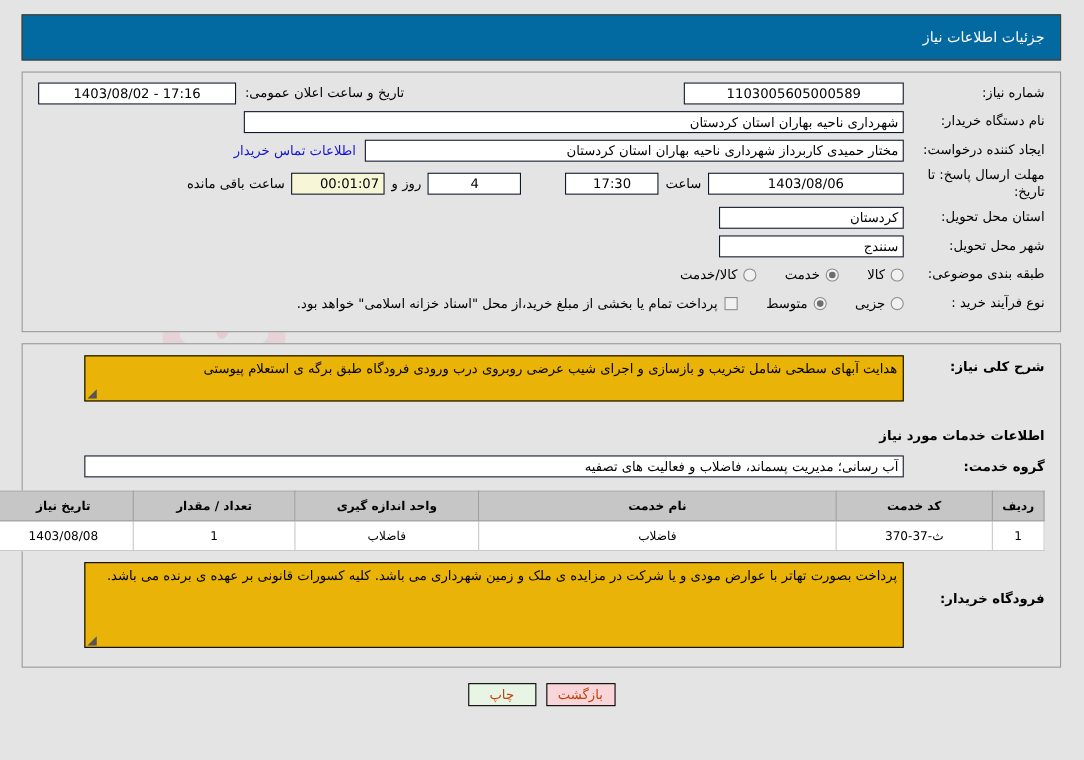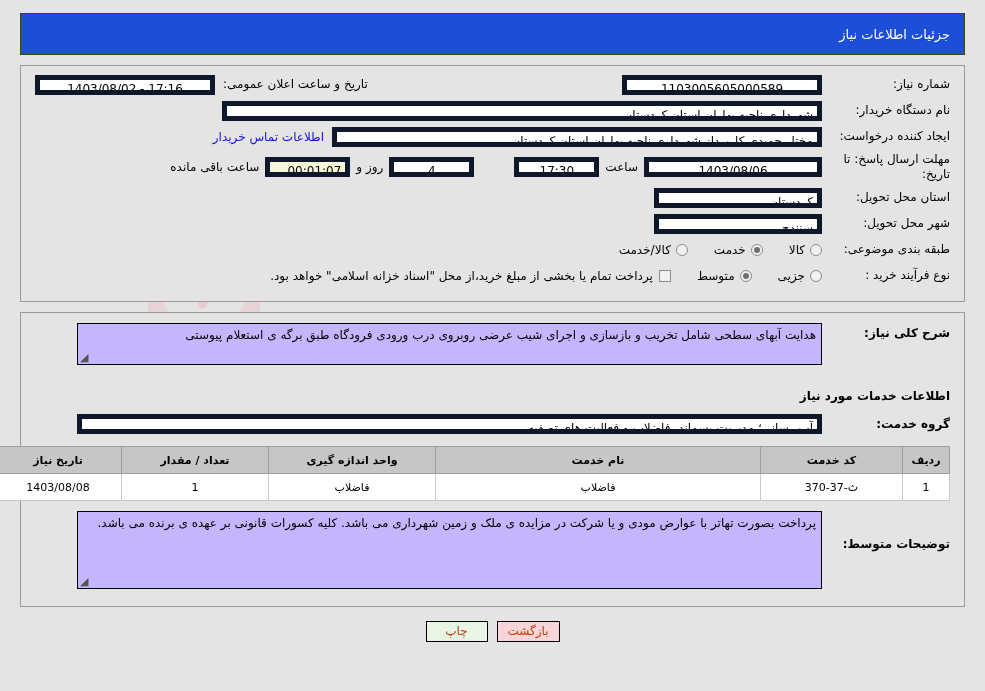--- a/index.html
+++ b/index.html
@@ -66,21 +66,21 @@
     color: #bfbfbf;
     opacity: .75;
     direction: ltr;
     white-space: nowrap;
   }
 
   
   .page-header {
     margin: 13px 20px 0 20px;
     height: 42px;
-    background: #1d4ed8;
+    background: #0369a1;
     border: 1px solid #4d3a23;
     box-sizing: border-box;
     display: flex;
     align-items: center;
     justify-content: flex-start;
     padding: 0 14px;
     position: relative;
     z-index: 10;
   }
   .page-header .title {
@@ -111,21 +111,21 @@
     font-size: 12px;
     color: #000;
     text-align: right;
     white-space: normal;
     line-height: 1.25;
   }
   .lbl-w { width: 128px; flex: 0 0 128px; }
 
   .fbox {
     background: #ffffff;
-    border: 5px solid #0f172a;
+    border: 1px solid #0f172a;
     box-sizing: border-box;
     height: 20px;
     line-height: 18px;
     font-size: 12px;
     padding: 0 4px;
     text-align: center;
     color: #000;
     overflow: hidden;
     white-space: nowrap;
   }
@@ -197,21 +197,21 @@
     background: #f1f1f1;
     box-sizing: border-box;
     display: inline-block;
     margin-left: 6px;
     flex: 0 0 12px;
   }
   .note-text { font-size: 12px; }
 
   
   .ta {
-    background: #c4b5fd;
+    background: #eab308;
     border: 1px solid #000;
     box-sizing: border-box;
     font-size: 12px;
     line-height: 1.6;
     padding: 2px 5px;
     text-align: right;
     color: #000;
     position: relative;
     overflow: hidden;
   }
@@ -421,21 +421,21 @@
           <td>فاضلاب</td>
           <td>فاضلاب</td>
           <td>1</td>
           <td>1403/08/08</td>
         </tr>
       </tbody>
     </table>
   </div>
 
   <div class="frow" style="align-items:flex-start; margin-top:10px;">
-    <div class="bold-lbl lbl-w" style="padding-top:26px;">توضیحات متوسط:</div>
+    <div class="bold-lbl lbl-w" style="padding-top:26px;">فرودگاه خریدار:</div>
     <div class="ta ta-notes">
       <span>پرداخت بصورت تهاتر با عوارض مودی و یا شرکت در مزایده ی ملک و زمین شهرداری می باشد. کلیه کسورات قانونی بر عهده ی برنده می باشد.</span>
       <span class="grip">◢</span>
     </div>
   </div>
 
 </div>
 
 <div class="btn-bar">
   <div class="btn btn-back">بازگشت</div>

